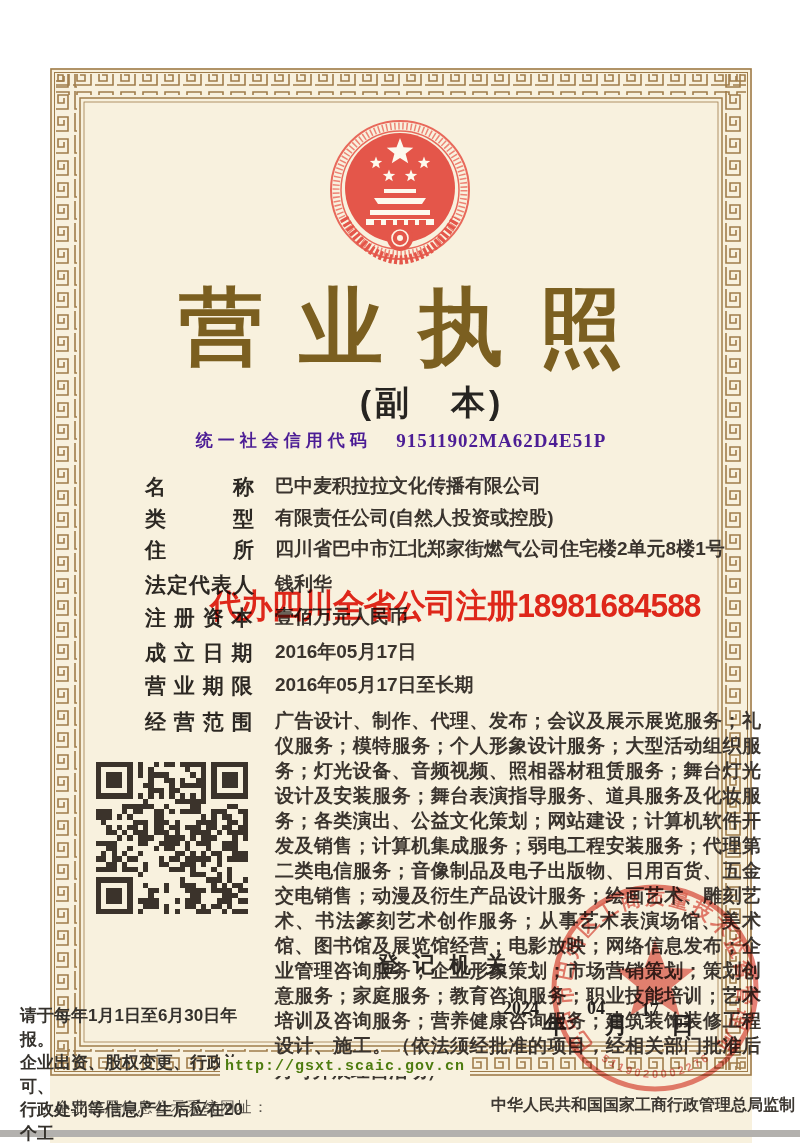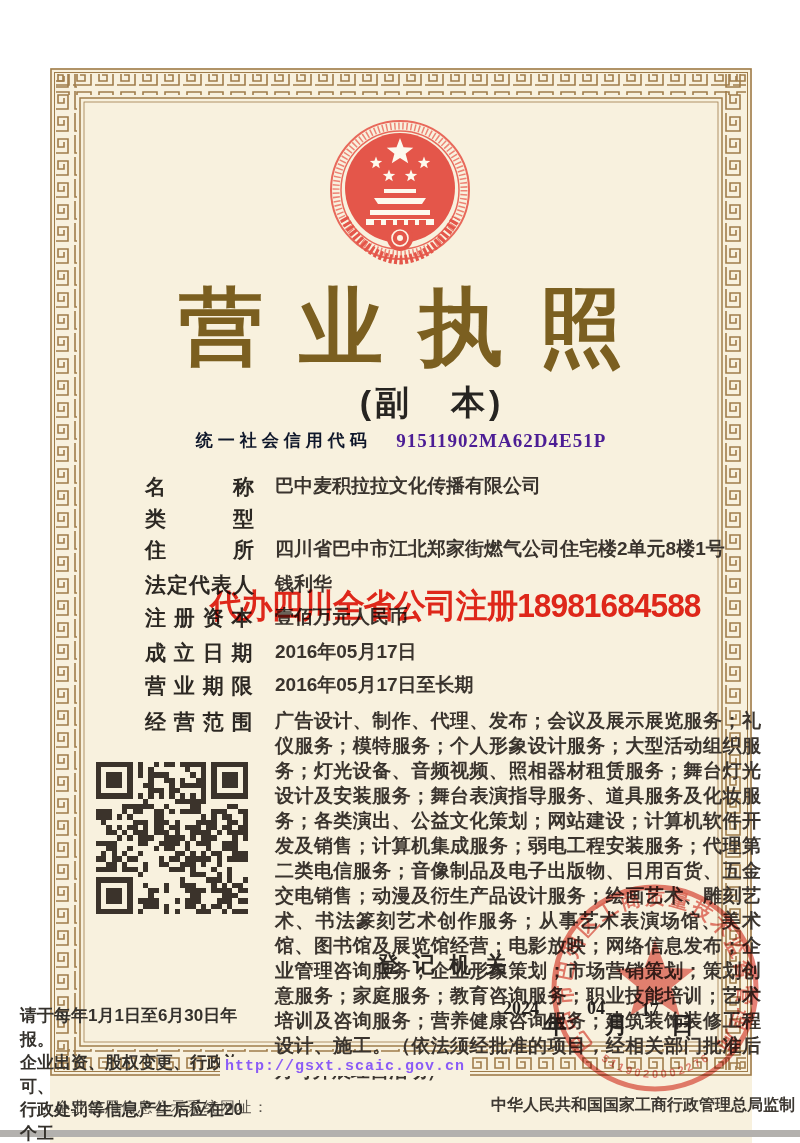--- a/index.html
+++ b/index.html
@@ -11,21 +11,21 @@
   .cert .border-svg{position:absolute;left:0;top:0;}
   
   .emblem{position:absolute;left:270px;top:50px;width:160px;height:150px;}
   
   .title{position:absolute;left:0;top:203px;width:100%;text-align:center;
          font-size:84px;font-weight:700;color:var(--gold,#7b5f20);
          letter-spacing:36px;text-indent:36px;white-space:nowrap;}
   .subtitle{position:absolute;left:0;top:312px;width:100%;text-align:center;
             font-size:34px;font-weight:700;color:#262421;letter-spacing:4px;padding-left:31px;}
   .code-line{position:absolute;left:0;top:361px;width:100%;text-align:center;white-space:nowrap;}
-  .code-line .code-label{font-size:17px;font-weight:700;letter-spacing:5px;color:#0f172a;vertical-align:middle;}
+  .code-line .code-label{font-size:17px;font-weight:700;letter-spacing:5px;color:#4c1d95;vertical-align:middle;}
   .code-line .code-value{font-family:"Liberation Serif","DejaVu Serif",serif;
             font-size:19px;font-weight:700;color:#4c1d95;margin-left:20px;letter-spacing:1px;vertical-align:middle;}
   
   .row{position:absolute;left:83px;display:flex;align-items:flex-start;margin-left:12px;}
   .lbl{flex:0 0 118px;font-size:21px;font-weight:700;color:#2c2823;white-space:pre;letter-spacing:1px;}
   .val{margin-left:12px;font-size:19px;font-weight:700;color:#3a342e;white-space:nowrap;}
   .r0{top:405px}.r1{top:437px}.r2{top:468px}.r3{top:503px}
   .r4{top:536px}.r5{top:571px}.r6{top:604px}.r7{top:640px}
   .val.scope{width:486px;white-space:normal;text-align:justify;line-height:25px;font-size:19px;}
   
@@ -43,21 +43,21 @@
   .dy{left:453px;top:930px}.dyu{left:494px;top:942px}
   .dm{left:537px;top:930px}.dmu{left:555px;top:942px}
   .dd{left:591px;top:932px}.ddu{left:621px;top:942px}
   
   .seal{position:absolute;left:493px;top:808px;width:224px;height:224px;
         mix-blend-mode:multiply;opacity:.88;z-index:5;}
   
   .notice{position:absolute;left:20px;top:1004px;width:232px;font-size:17px;line-height:23.5px;
           font-weight:700;color:#34312c;white-space:pre-line;z-index:7;}
   .site-url{position:absolute;left:220px;top:1057px;font-size:15px;font-weight:700;
-            letter-spacing:1px;color:#8b5cf6;background:var(--parchment,#f8f1de);
+            letter-spacing:1px;color:#4d7c0f;background:var(--parchment,#f8f1de);
             padding:1px 5px;z-index:7;font-family:"Liberation Mono","DejaVu Sans Mono",monospace;}
   .footer-left{position:absolute;left:55px;top:1098px;font-size:15px;color:#5a554e;letter-spacing:1.5px;}
   .footer-right{position:absolute;left:491px;top:1095px;font-size:16px;color:#3d3832;font-weight:600;}
   .scan-edge{position:absolute;left:0;top:1130px;width:800px;height:7px;background:var(--edge,#b3b1ae);}
 </style>
 </head>
 <body>
 
 <div class="page">
 
@@ -114,20 +114,21 @@
       <span class="code-label">统一社会信用代码</span>
       <span class="code-value">91511902MA62D4E51P</span>
     </div>
 
     <div class="row r0">
       <span class="lbl">名　　　称</span>
       <span class="val">巴中麦积拉拉文化传播有限公司</span>
     </div>
     <div class="row r1">
       <span class="lbl">类　　　型</span>
+      <span class="val">有限责任公司(自然人投资或控股)</span>
     </div>
     <div class="row r2">
       <span class="lbl">住　　　所</span>
       <span class="val">四川省巴中市江北郑家街燃气公司住宅楼2单元8楼1号</span>
     </div>
     <div class="row r4">
       <span class="lbl">注 册 资 本</span>
       <span class="val">壹佰万元人民币</span>
     </div>
     <div class="row r3">

